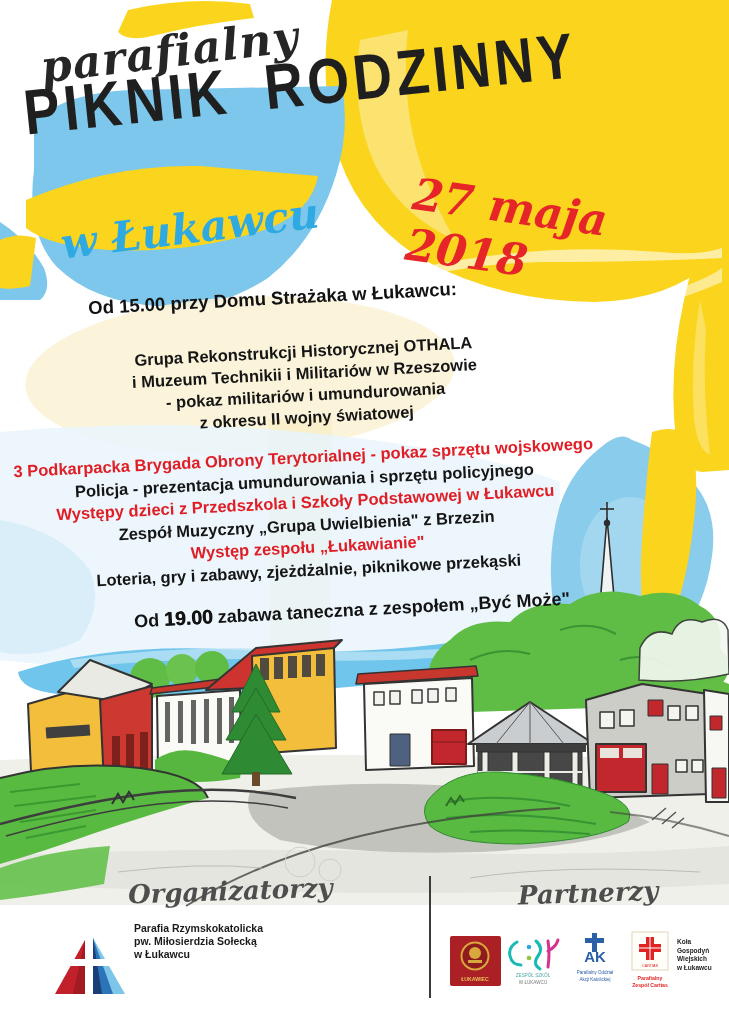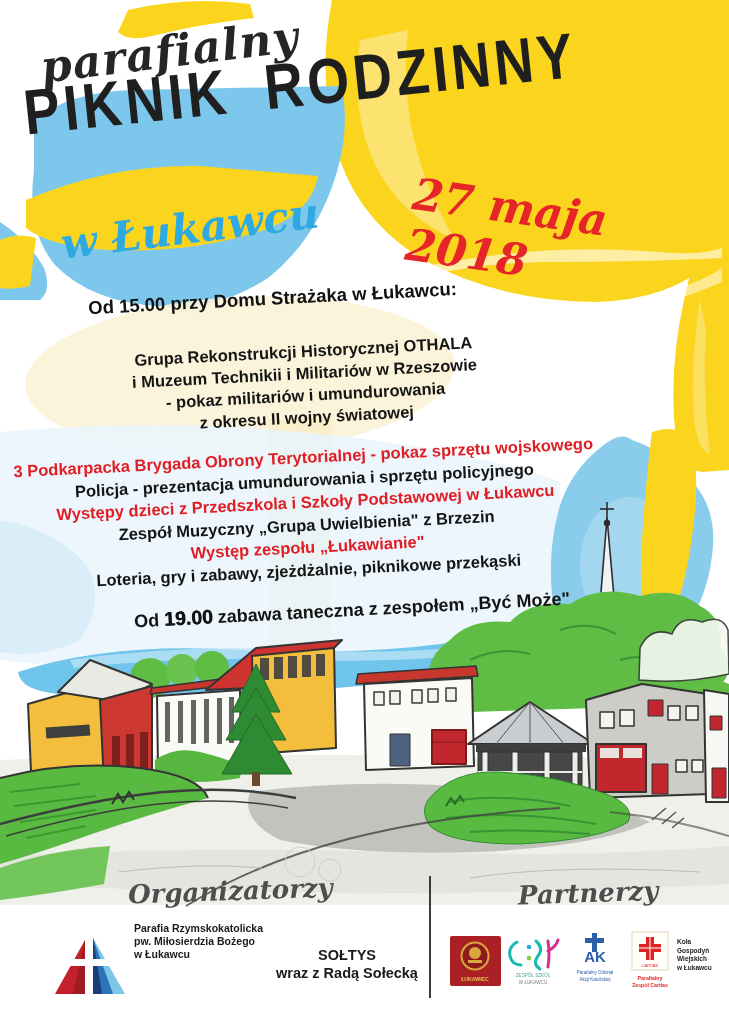--- a/index.html
+++ b/index.html
@@ -234,28 +234,24 @@
   <svg class="abs txt" style="left:52px;top:928px" width="76" height="70" viewBox="0 0 76 70">
     <polygon points="33,12 33,66 3,66" fill="#C2202A"></polygon>
     <polygon points="33,12 33,66 21,66" fill="#A11B22"></polygon>
     <polygon points="41,10 41,66 73,66" fill="#7EC6E9"></polygon>
     <polygon points="41,10 41,66 61,66" fill="#2C74B8"></polygon>
     <polygon points="41,10 41,66 50,66" fill="#1B3E77"></polygon>
     <rect x="0" y="31" width="76" height="7" fill="#fff"></rect>
   </svg>
   <div class="abs txt parish-text">
     <div>Parafia Rzymskokatolicka</div>
-    <div>pw. Miłosierdzia Bożego</div>
+    <div>pw. Miłosierdzia Sołecką</div>
     <div>w Łukawcu</div>
   </div>
 
-  <div class="abs txt soltys">
-    <div>SOŁTYS</div>
-    <div>wraz z Radą Sołecką</div>
-  </div>
 
   <div class="abs txt divider"></div>
 
   <svg class="abs txt" style="left:450px;top:936px" width="52" height="52" viewBox="0 0 52 52">
     <rect width="51" height="50" fill="#AB2025" rx="2"></rect>
     <circle cx="25" cy="20" r="13.5" fill="#8F1B1F" stroke="#D9A83C" stroke-width="2"></circle>
     <circle cx="25" cy="17" r="6" fill="#D9A83C"></circle>
     <rect x="18" y="24" width="14" height="3" fill="#D9A83C"></rect>
     <text x="25" y="45" font-size="5.2" font-weight="bold" fill="#E8C05A" text-anchor="middle">ŁUKAWIEC</text>
   </svg>

